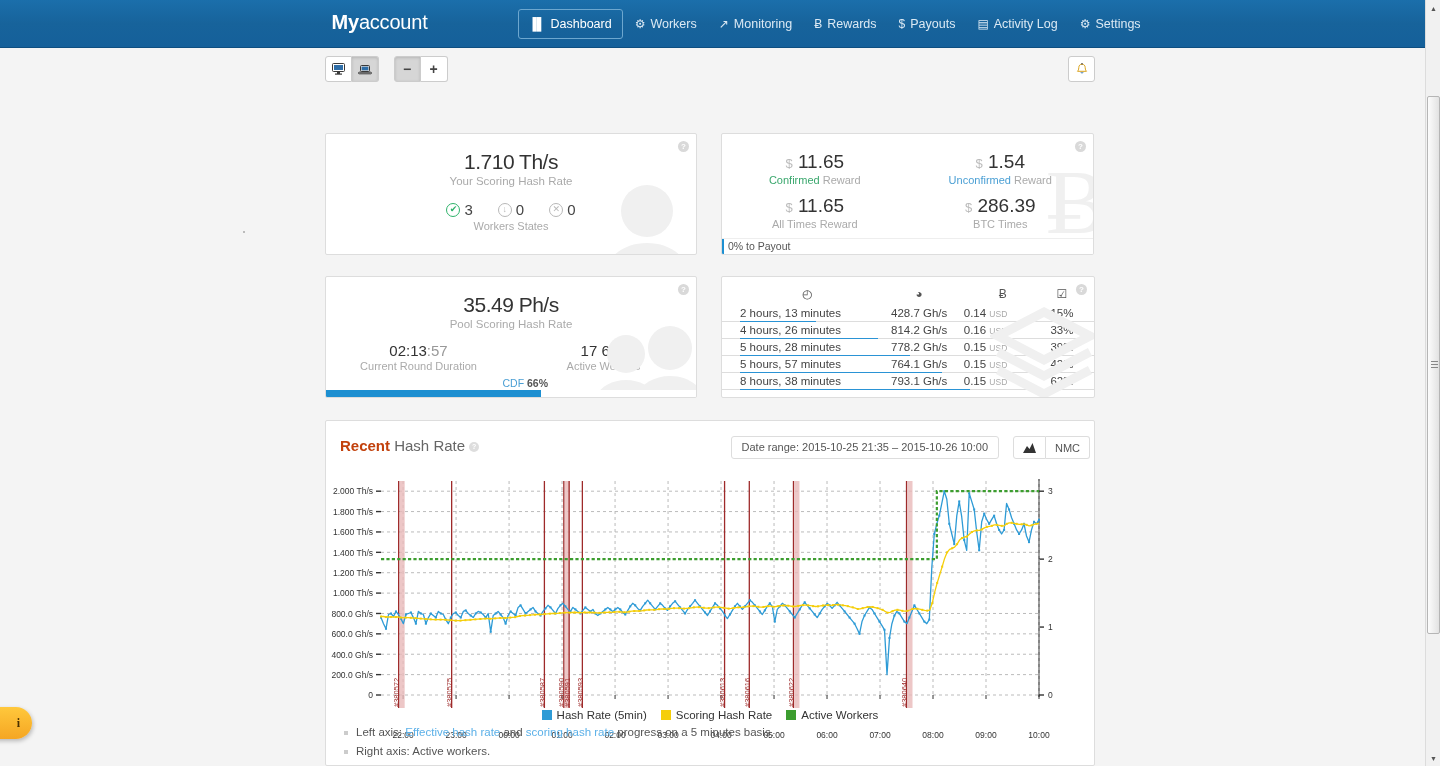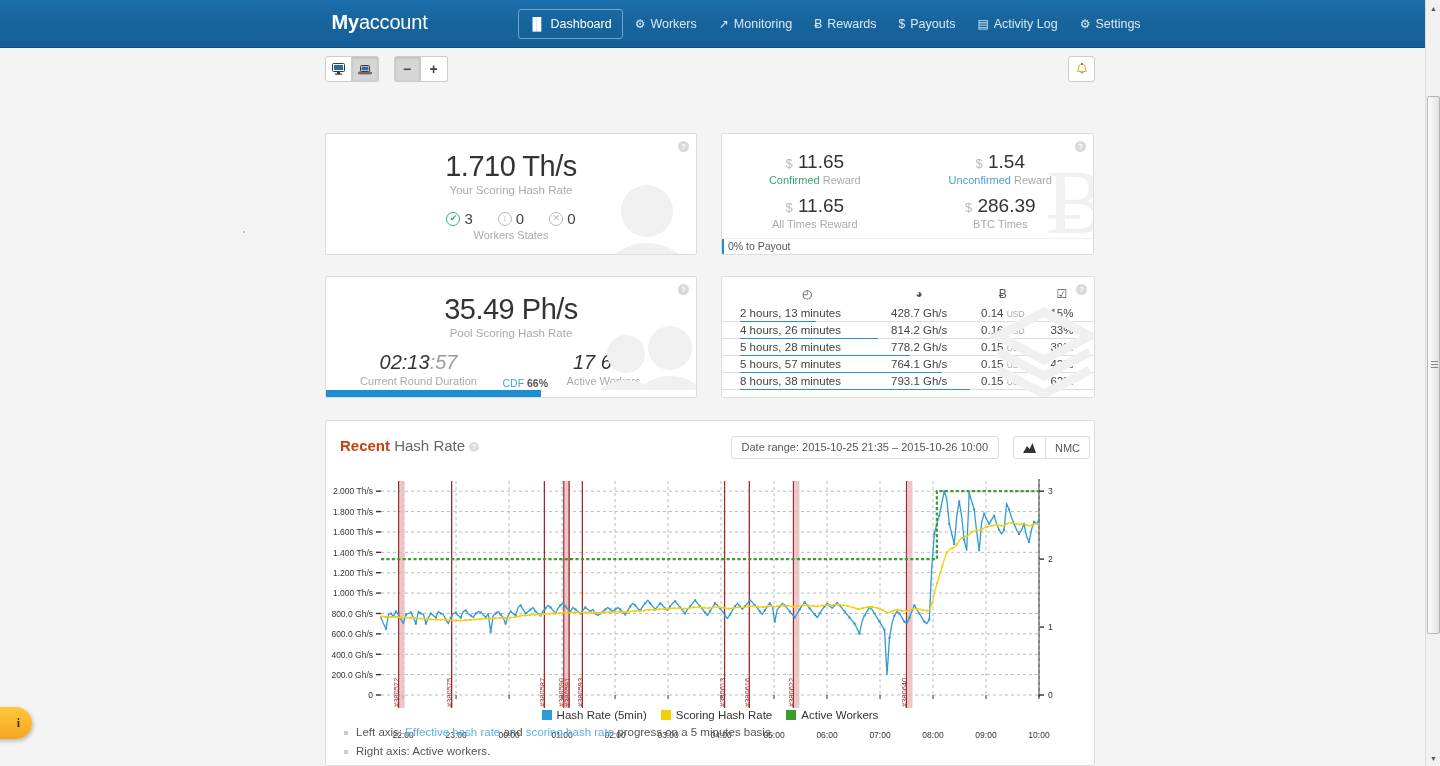--- a/index.html
+++ b/index.html
@@ -67,21 +67,21 @@
   #card-hash   { left:325px; top:85px; width:372px; height:122px; }
   #card-reward { left:721px; top:85px; width:373px; height:122px; }
   #card-pool   { left:325px; top:228px; width:372px; height:122px; }
   #card-table  { left:721px; top:228px; width:374px; height:122px; }
 
   .help-dot{
     position:absolute; right:7px; top:7px; width:11px; height:11px; border-radius:50%;
     background:#d9d9d9; color:#fff; font-size:8px; line-height:11px; text-align:center;
     cursor:pointer; font-weight:700;
   }
-  .big-num{ text-align:center; font-size:29px; color:#333; font-weight:400; letter-spacing:-.5px;}
+  .big-num{ text-align:center; font-size:21px; color:#333; font-weight:400; letter-spacing:-.5px;}
   .big-sub{ text-align:center; font-size:11.5px; color:#aaa; margin-top:1px;}
   .ghost{
     position:absolute; color:#f0f0f0; pointer-events:none; user-select:none;
   }
 
   
   #wstates{ display:flex; justify-content:center; gap:25px; margin-top:14px; }
   .wstate{ display:flex; align-items:center; gap:4px; font-size:15px; color:#444; }
   .wico{ font-size:13px; line-height:1; }
   #wstates-label{ text-align:center; font-size:11px; color:#aaa; margin-top:2px;}
@@ -97,38 +97,38 @@
   #payout-bar{
     position:absolute; left:0; bottom:0; width:100%; height:16px;
     border-top:1px solid #eee; background:#fff;
   }
   #payout-fill{ position:absolute; left:0; top:0; height:100%; width:2px; background:#1d8fd1; }
   #payout-text{ position:absolute; left:6px; top:1px; font-size:10.5px; color:#555; }
 
   
   #pool-duo{ display:grid; grid-template-columns:1fr 1fr; margin-top:12px; }
   .duo{ text-align:center; }
-  .duo-val{ font-size:20px; color:#333;font-style:italic; }
+  .duo-val{ font-size:15px; color:#333; }
   .duo-val .dim{ color:#999; }
   .duo-lbl{ font-size:11px; color:#aaa; margin-top:1px;}
   #cdf-bar{ position:absolute; left:0; bottom:0; width:100%; height:7px; background:#fff; }
   #cdf-fill{ position:absolute; left:0; top:0; height:100%; background:#1d8fd1; }
   #cdf-text{ position:absolute; right:148px; bottom:8px; font-size:10.5px; color:#4a9fd4; }
   #cdf-text b{ color:#555; }
 
   
   #mini-table{ width:100%; border-collapse:collapse; margin-top:8px; }
   #mini-table th{
     font-weight:400; font-size:12px; color:#555; padding:2px 0 4px; text-align:center;
   }
   #mini-table td{ font-size:11.5px; color:#444; padding:2px 0; }
   #mini-table tr.row td{ border-bottom:1px solid #ddd; }
   .tc1{ width:41%; text-align:left; padding-left:18px !important; }
   .tc2{ width:24%; text-align:center; }
-  .tc3{ width:21%; text-align:center; }
+  .tc3{ width:21%; text-align:left; }
   .tc4{ width:14%; text-align:center; padding-right:12px !important;}
   .usd{ font-size:8.5px; color:#aaa; }
   .uline{ position:relative; }
   .uline:after{
     content:''; position:absolute; left:0; bottom:-1px; height:1px; background:#2a93d5;
   }
 
   
   #chart-panel{
     position:absolute; left:325px; top:372px; width:770px; height:346px;

